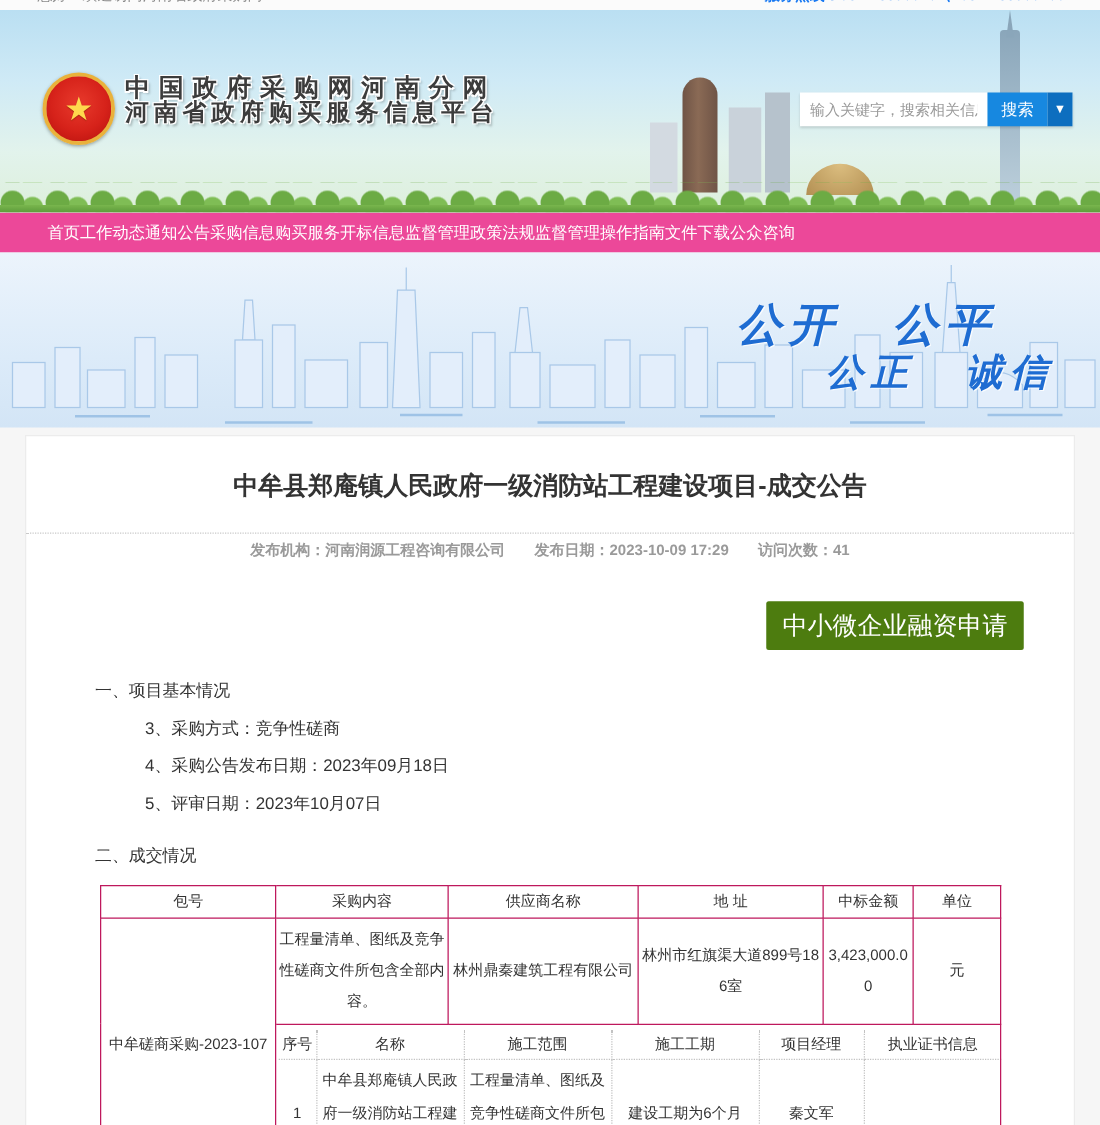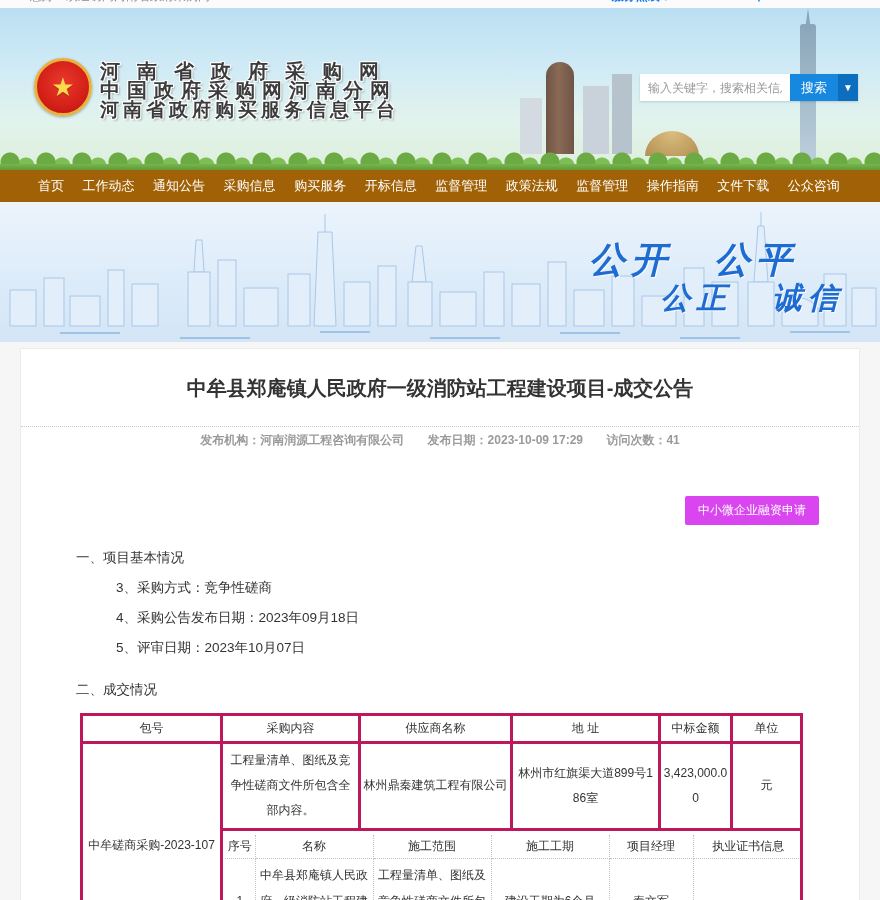--- a/index.html
+++ b/index.html
@@ -39,46 +39,46 @@
   .hb-dome  { left:645px; bottom:14px; width:54px; height:25px; background:radial-gradient(circle at 50% 0,#dcbe80,#b28f52); border-radius:50% 50% 0 0 / 100% 100% 0 0; }
   .hb-tower { left:800px; bottom:8px;  width:16px; height:138px; background:linear-gradient(180deg,#8aa6ba,#bccfdb); border-radius:3px 3px 0 0; }
   .hb-spire { left:805px; bottom:140px; width:0; height:0; border-left:3px solid transparent; border-right:3px solid transparent; border-bottom:22px solid #8aa6ba; }
   .trees { position:absolute; left:0; right:0; bottom:0; height:24px;
     background-image:radial-gradient(circle at 10px 16px,#6cab44 9px,transparent 10px),
                      radial-gradient(circle at 26px 20px,#7fbd55 8px,transparent 9px);
     background-size:36px 24px; background-repeat:repeat-x; }
   .grass { position:absolute; left:0; right:0; bottom:0; height:6px; background:linear-gradient(180deg,#79b64d,#5d9b3b); }
 
   
-  .nav { height:32px; background:#a16207; display:flex; align-items:center; justify-content:space-between; padding:0 40px 0 38px; }
+  .nav { height:32px; background:#ec4899; display:flex; align-items:center; padding:0 40px 0 38px; }
   .nav-item { color:#fff; font-size:13px; cursor:pointer; white-space:nowrap; }
 
   
   .banner { height:140px; position:relative; overflow:hidden; background:linear-gradient(180deg,#ecf4fc 0%,#dcebf9 60%,#d3e5f6 100%); }
   .banner svg { position:absolute; left:0; bottom:0; }
   .slogan { position:absolute; color:#1e6cd2; font-weight:bold; font-family:"Liberation Serif","DejaVu Serif",serif; font-style:italic; text-shadow:1px 1px 0 rgba(255,255,255,.8); }
   .slogan1 { top:34px; right:82px; font-size:36px; letter-spacing:6px; word-spacing:26px; }
   .slogan2 { top:76px; right:36px; font-size:30px; letter-spacing:6px; word-spacing:26px; }
 
   
   .main { padding:6px 20px 0; }
   .card { background:#fff; border:1px solid #ececec; min-height:548px; padding-bottom:30px; }
   .art-title { padding-top:26px; text-align:center; font-size:20px; font-weight:bold; color:#333; }
   .meta-wrap { margin-top:24px; border-top:1px dotted #c9c9c9; padding-top:5px; text-align:center; font-size:12px; color:#9a9a9a; }
   .meta-wrap span { margin:0 10px;font-weight:bold; }
   .btn-row { text-align:right; padding:32px 40px 0 0; }
-  .finance-btn { background:#d946ef; color:#fff; border:none; font-size:12px; padding:6px 13px; border-radius:2px; cursor:pointer;margin-top:15px; }
+  .finance-btn { background:#4d7c0f; color:#fff; border:none; font-size:20px; padding:6px 13px; border-radius:2px; cursor:pointer; }
 
   .sec-heading { margin:24px 0 0 55px; font-size:13.5px; color:#333; }
   .sec-item { margin:12px 0 0 95px; font-size:13.5px; color:#333; }
 
   
   .tbl-wrap { width:720px; margin:14px auto 0; }
   table.award { width:720px; border-collapse:collapse; table-layout:fixed; font-size:12px; color:#333; }
-  table.award th, table.award td { border:3px solid #be185d; text-align:center; vertical-align:middle; padding:4px 2px; word-break:break-all; }
+  table.award th, table.award td { border:1px solid #be185d; text-align:center; vertical-align:middle; padding:4px 2px; word-break:break-all; }
   table.award th { font-weight:normal; height:24px; }
   td.cell-tall { line-height:2.1; height:52px; }
   td.sub-wrap { padding:0; }
   table.sub { width:100%; border-collapse:collapse; table-layout:fixed; font-size:12px; }
   table.sub th, table.sub td { border:1px dotted #c2c2c2; text-align:center; vertical-align:middle; padding:3px 2px; font-weight:normal; word-break:break-all; }
   table.sub th { height:22px; }
   table.sub td { line-height:2.2; }
   table.sub tr:first-child th { border-top:none;margin-top:48px; }
   table.sub tr:last-child td { border-bottom:none; }
   table.sub th:first-child, table.sub td:first-child { border-left:none; }
@@ -93,21 +93,20 @@
     <span>您好！欢迎访问河南省政府采购网！</span>
     <span class="hotline">服务热线：0371-65908207、0371-65908400</span>
   </div>
 </div>
 
 <div class="header">
   <div class="emblem">
       <span class="star">★</span>
     </div>
   <div class="site-titles">
-    <div class="site-line1">河南省政府采购网</div>
     <div class="site-line2">中国政府采购网河南分网</div>
     <div class="site-line3">河南省政府购买服务信息平台</div>
   </div>
 
   <div class="hb hb-b1"></div>
   <div class="hb hb-corn"></div>
   <div class="hb hb-b2"></div>
   <div class="hb hb-b3"></div>
   <div class="hb hb-dome"></div>
   <div class="hb hb-tower"></div>

